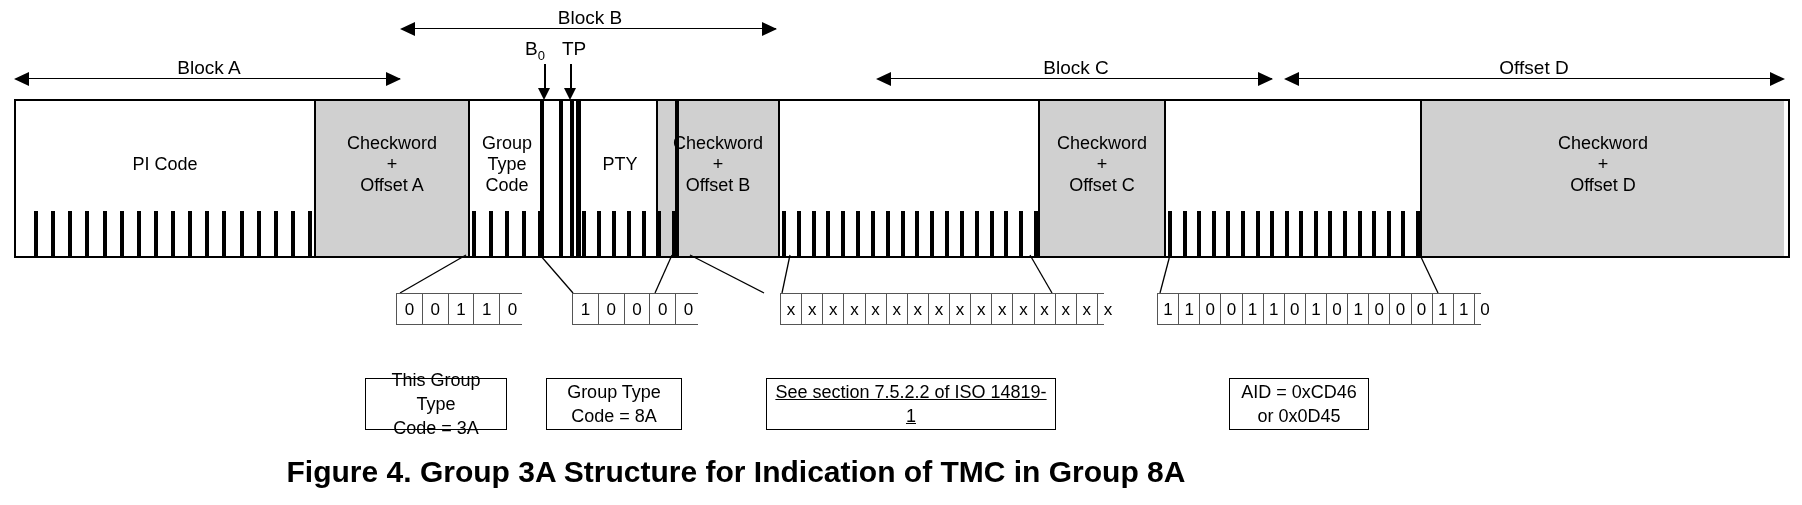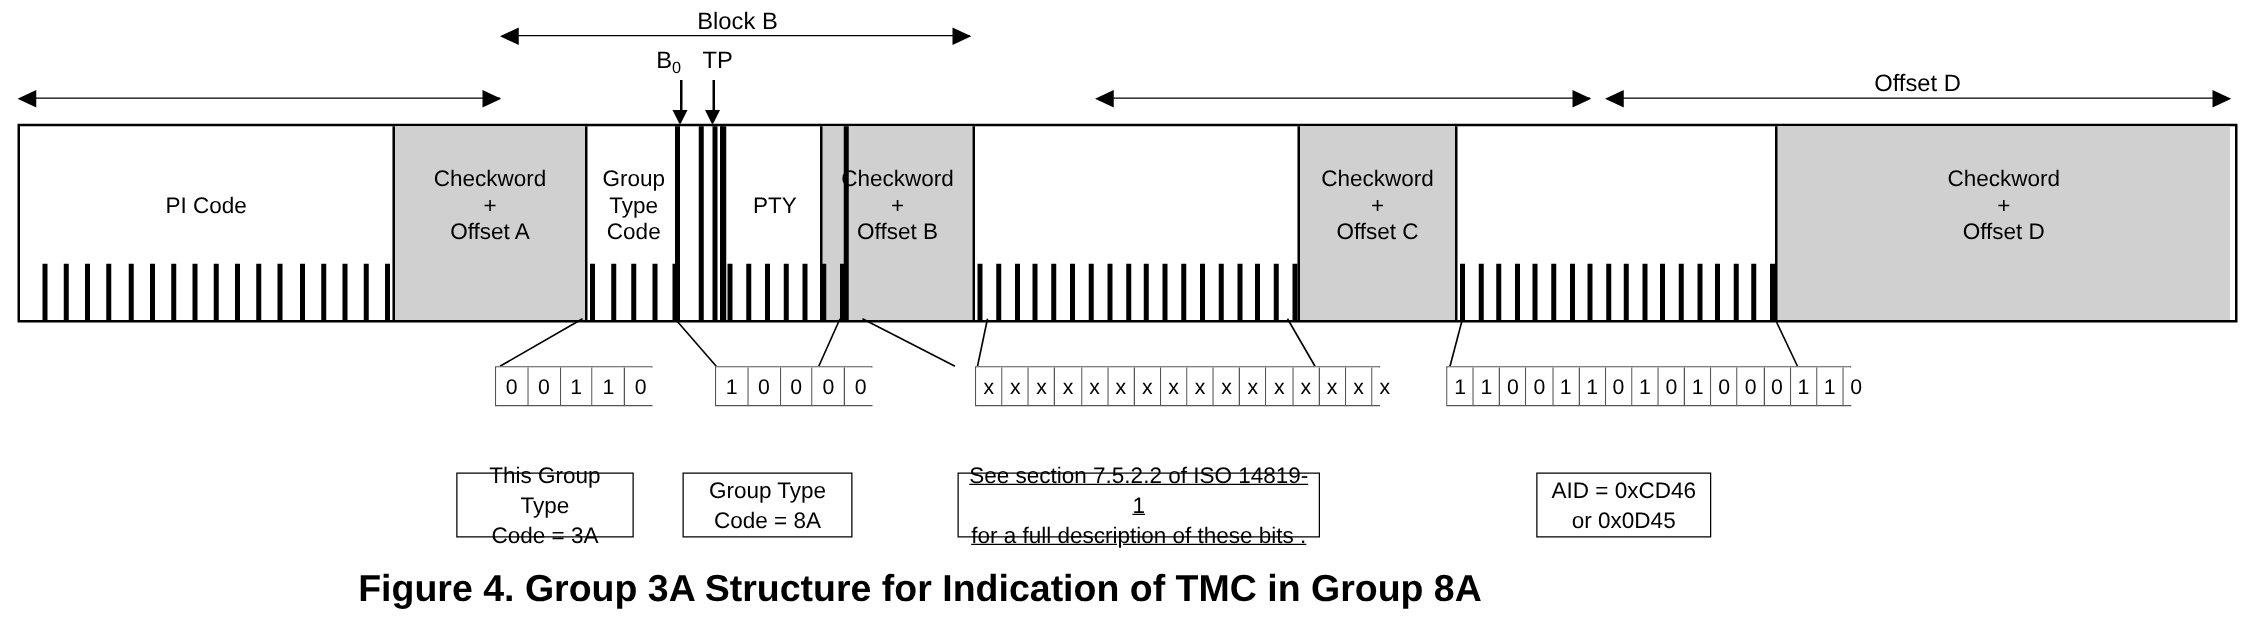--- a/index.html
+++ b/index.html
@@ -47,29 +47,31 @@
   .ptrhead{position:absolute;width:0;height:0;border-left:6.5px solid transparent;border-right:6.5px solid transparent;border-top:12px solid #000;}
 
   
   #figcap{position:absolute;left:0;top:455px;width:1472px;text-align:center;font-size:30px;font-weight:bold;}
 </style>
 </head>
 <body>
 
 <div id="stage">
 
+  <div class="spanlabel" style="left:14px;top:57px;width:390px;">Block A</div>
   <div class="arrowline" style="left:18px;top:78px;width:382px;"></div>
   <div class="arrowhead ah-left" style="left:14px;top:72px;"></div>
   <div class="arrowhead ah-right" style="left:386px;top:72px;"></div>
 
   <div class="spanlabel" style="left:400px;top:7px;width:380px;">Block B</div>
   <div class="arrowline" style="left:404px;top:28px;width:372px;"></div>
   <div class="arrowhead ah-left" style="left:400px;top:22px;"></div>
   <div class="arrowhead ah-right" style="left:762px;top:22px;"></div>
 
+  <div class="spanlabel" style="left:876px;top:57px;width:400px;">Block C</div>
   <div class="arrowline" style="left:880px;top:78px;width:392px;"></div>
   <div class="arrowhead ah-left" style="left:876px;top:72px;"></div>
   <div class="arrowhead ah-right" style="left:1258px;top:72px;"></div>
 
   <div class="spanlabel" style="left:1284px;top:57px;width:500px;">Offset D</div>
   <div class="arrowline" style="left:1288px;top:78px;width:494px;"></div>
   <div class="arrowhead ah-left" style="left:1284px;top:72px;"></div>
   <div class="arrowhead ah-right" style="left:1770px;top:72px;"></div>
 
   <div class="ptrlabel" style="left:525px;top:38px;">
@@ -261,21 +263,21 @@
 
   <div class="capbox" style="left:365px;top:378px;width:142px;height:52px;">
     <span><span>This Group Type</span><br><span>Code = 3A</span></span>
   </div>
 
   <div class="capbox" style="left:546px;top:378px;width:136px;height:52px;">
     <span><span>Group Type</span><br><span>Code = 8A</span></span>
   </div>
 
   <div class="capbox" style="left:766px;top:378px;width:290px;height:52px;text-decoration:underline;">
-    <span><span>See section 7.5.2.2 of ISO 14819-1</span><br><span>for a full description of these bits .</span></span>
+    <span><span>See section 7.5.2.2 of ISO 14819-1</span><br></span>
   </div>
 
   <div class="capbox" style="left:1229px;top:378px;width:140px;height:52px;">
     <span><span>AID = 0xCD46</span><br><span>or 0x0D45</span></span>
   </div>
 
   <div id="figcap">Figure 4. Group 3A Structure for Indication of TMC in Group 8A</div>
 
 </div>
 

